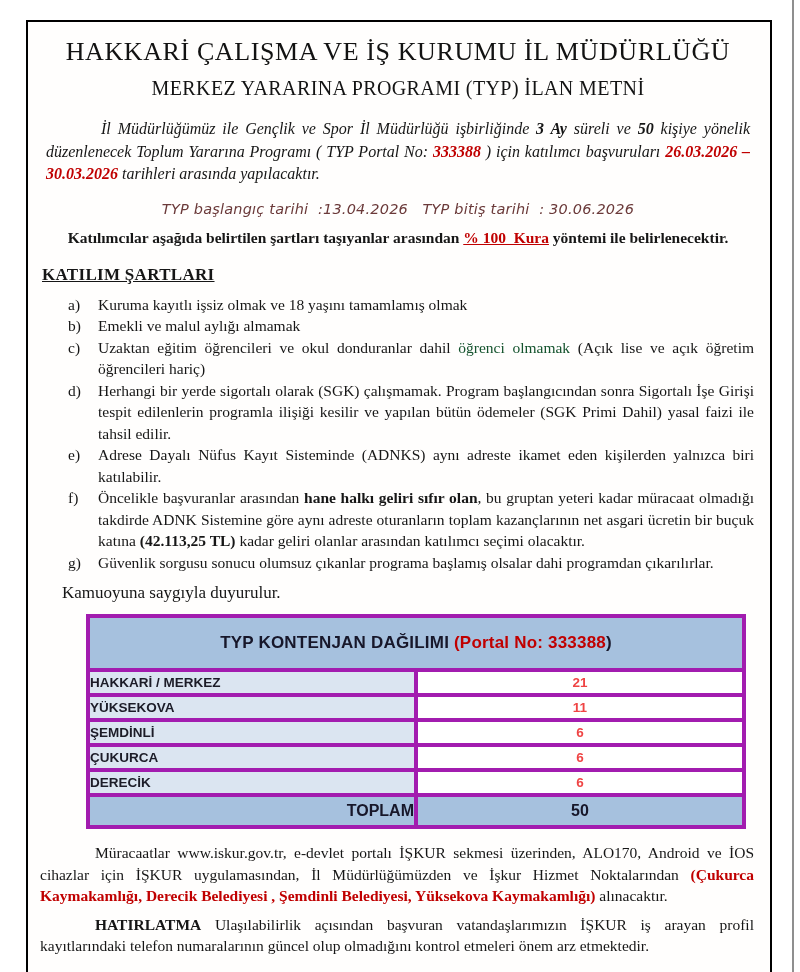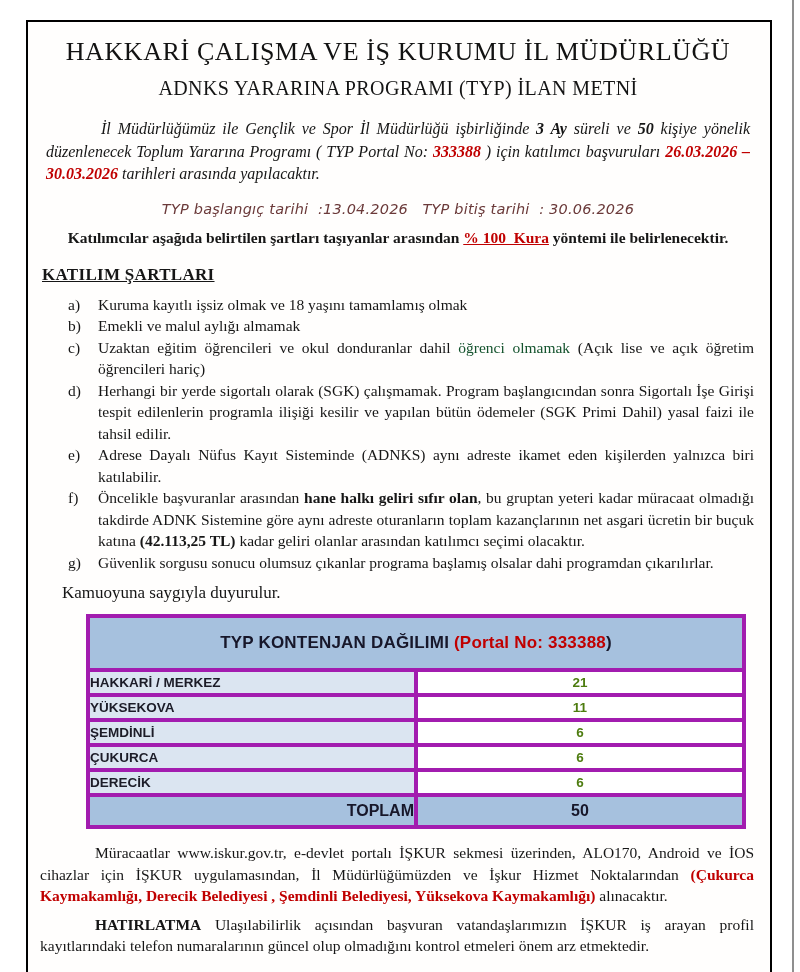--- a/index.html
+++ b/index.html
@@ -55,21 +55,21 @@
   .qt-header{
     background:#a6c1de;height:50px;text-align:center;vertical-align:middle;
     font-weight:bold;font-size:17px;color:#17172a;letter-spacing:0.2px;
   }
   .qt-label{
     background:#dbe5f1;height:21px;font-weight:bold;font-size:13.5px;
     padding-left:5px;color:#1c1c28;vertical-align:middle;
   }
   .qt-value{
     background:#ffffff;text-align:center;font-weight:bold;font-size:13.5px;
-    color:#4d7c0f;vertical-align:middle;
+    color:#ef4444;vertical-align:middle;
   }
   .qt-total-label{
     background:#a6c1de;height:28px;text-align:right;padding-right:10px;
     font-weight:bold;font-size:16px;color:#17172a;vertical-align:middle;
   }
   .qt-total-value{
     background:#a6c1de;text-align:center;font-weight:bold;font-size:16px;
     color:#17172a;vertical-align:middle;
   }
   .application{
@@ -84,21 +84,21 @@
   .red-b{color:#c00000;font-weight:bold;}
   .red-b.u{text-decoration:underline;}
   b{font-weight:bold;}
 </style>
 </head>
 <body>
 
 <div class="page-frame">
 
   <div class="doc-title">HAKKARİ ÇALIŞMA VE İŞ KURUMU İL MÜDÜRLÜĞÜ</div>
-  <div class="doc-subtitle">ADNKS YARARINA PROGRAMI (TYP) İLAN METNİ</div>
+  <div class="doc-subtitle">MERKEZ YARARINA PROGRAMI (TYP) İLAN METNİ</div>
 
   <div class="intro"><span>İl Müdürlüğümüz ile Gençlik ve Spor İl Müdürlüğü işbirliğinde </span><b>3 Ay</b><span> süreli ve </span><b>50</b><span> kişiye yönelik düzenlenecek Toplum Yararına Programı ( TYP Portal No: </span><span class="red-b">333388</span><span> ) için katılımcı başvuruları </span><span class="red-b">26.03.2026 – 30.03.2026</span><span> tarihleri arasında yapılacaktır.</span></div>
 
   <div class="dates-line">TYP başlangıç tarihi&nbsp; :13.04.2026&nbsp;&nbsp; TYP bitiş tarihi&nbsp; : 30.06.2026</div>
 
   <div class="kura-line"><span>Katılımcılar aşağıda belirtilen şartları taşıyanlar arasından </span><span class="red-b u">% 100&nbsp; Kura</span><span> yöntemi ile belirlenecektir.</span></div>
 
   <div class="section-heading">KATILIM ŞARTLARI</div>
 
   <div class="conditions">

